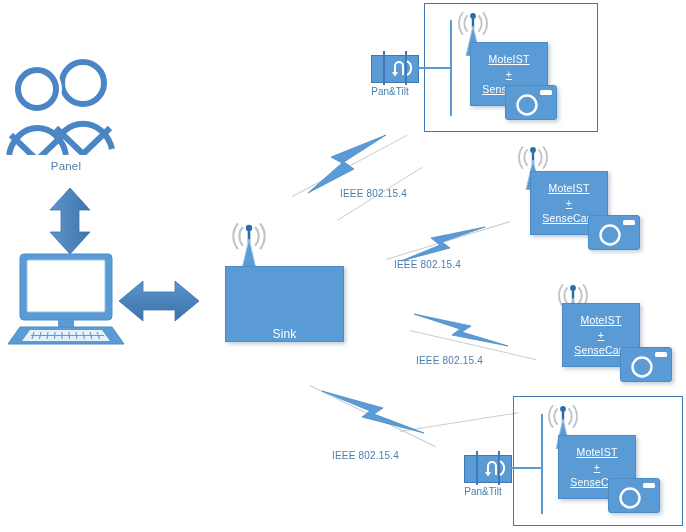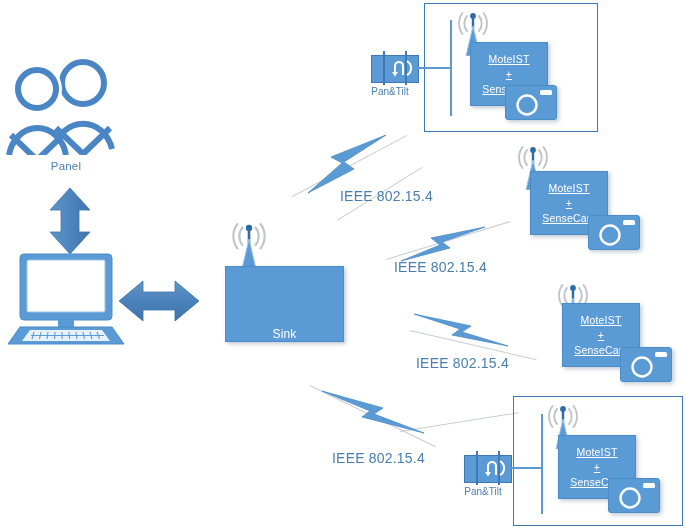--- a/index.html
+++ b/index.html
@@ -23,21 +23,21 @@
   .label {
     color: #4A7EAE;
     font-size: 11.5px;
     text-align: center;
     line-height: 15px;
     white-space: pre-line;
     letter-spacing: .2px;
   }
   .proto-label {
     color: #4A7EAE;
-    font-size: 14px;
+    font-size: 10px;
     letter-spacing: .2px;
     white-space: nowrap;
   }
   .node-text {
     color: #ffffff;
     font-size: 10.5px;
     text-align: center;
     line-height: 15px;
     white-space: pre-line;
     letter-spacing: .2px;

